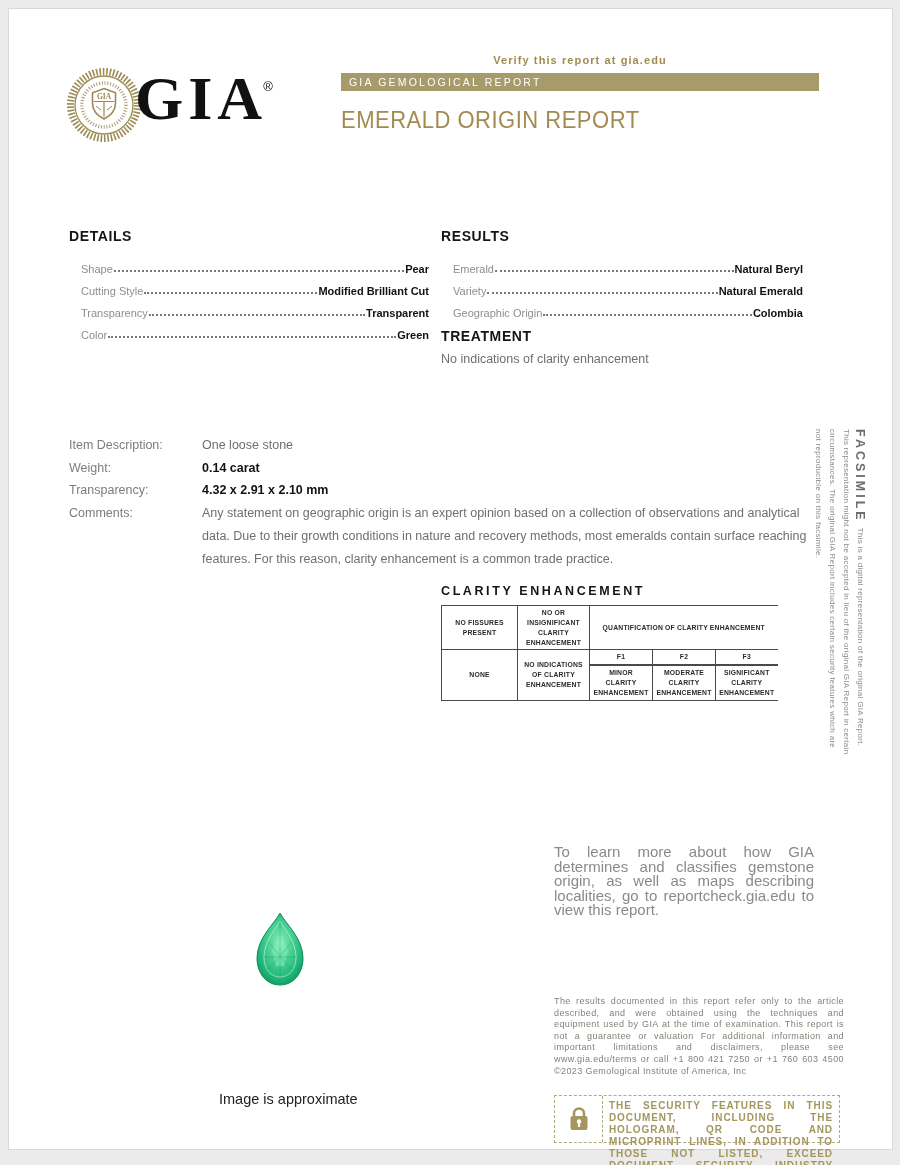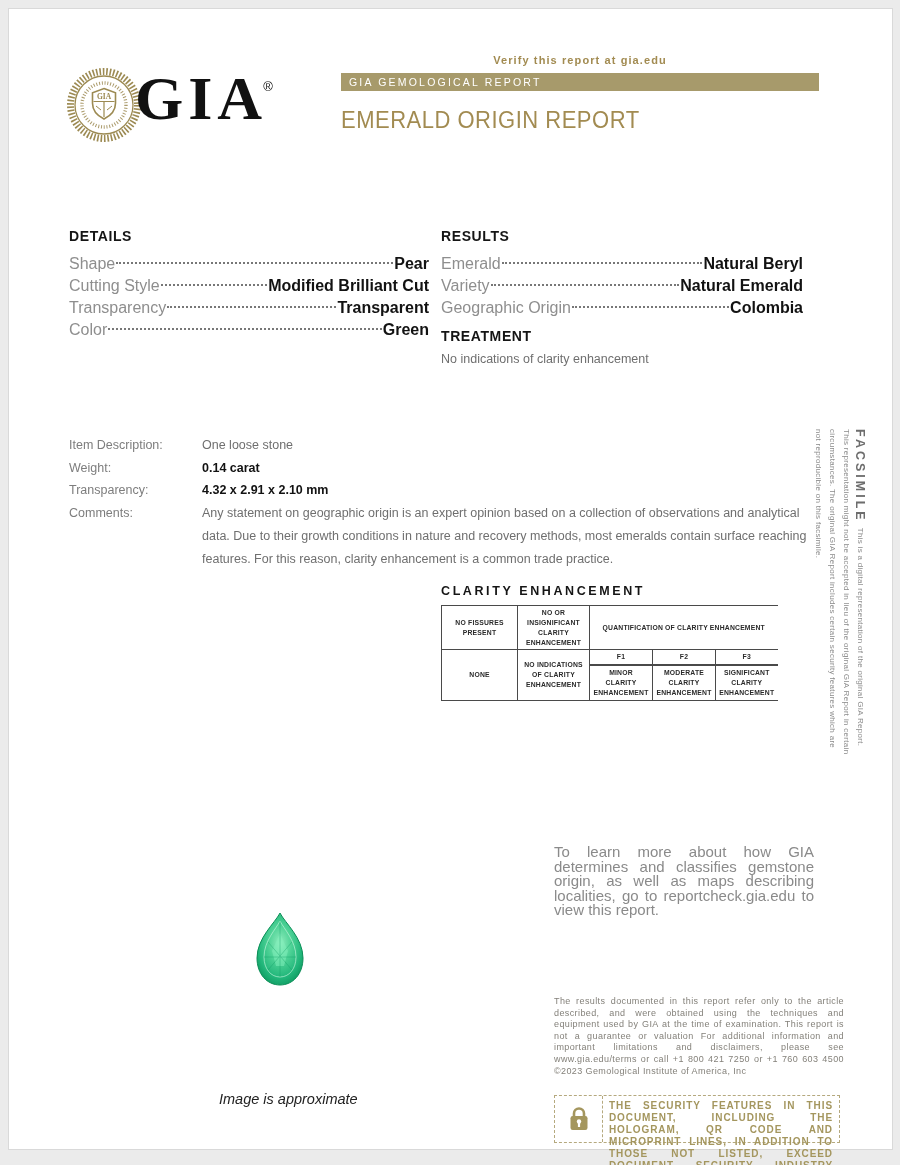--- a/index.html
+++ b/index.html
@@ -19,21 +19,21 @@
             color:#a28b51; font-size:11px; font-weight:bold; letter-spacing:1.1px; }
   .banner { position:absolute; left:332px; top:64px; width:478px; height:18px;
             background:#a79a6b; color:#ffffff; font-size:10.5px; font-weight:normal;
             letter-spacing:2.2px; line-height:18px; padding-left:8px; }
   .title  { position:absolute; left:332px; top:98px; color:#a28b51; font-size:22px;
             letter-spacing:0.5px; font-weight:normal; transform:scaleY(1.05); transform-origin:left top; }
   
   .sec-heading { font-size:14px; font-weight:bold; color:#151515; letter-spacing:0.6px;margin-top:27px; }
   .kv-block { position:absolute; }
   .kv-rows { margin-top:9px; }
-  .kv-row { display:flex; align-items:center; height:22px; font-size:16px; }
+  .kv-row { display:flex; align-items:flex-end; height:22px; font-size:11px;margin-left:12px; }
   .kv-label { color:#8e8e8e; white-space:nowrap; }
   .leader { flex:1; border-bottom:2px dotted #777; margin:0 1px 3px 1px; min-width:10px; }
   .kv-value { color:#121212; font-weight:bold; white-space:nowrap; }
   .treatment-text { margin-top:8px; font-size:12.5px; color:#6f6f6f; }
   
   .item-block { position:absolute; left:60px; top:425px; width:745px; }
   .item-row { display:flex; font-size:12.5px; line-height:22.5px; }
   .item-label { width:133px; color:#7d7d7d; flex:none; }
   .item-value { color:#6f6f6f; }
   .item-value.bold { color:#121212; font-weight:bold; }
@@ -53,21 +53,21 @@
   td.quant { font-size:6.8px; }
   
   .facsimile { position:absolute; left:812px; top:420px; height:332px; width:46px;
                writing-mode:vertical-rl; color:#8b8b8b; font-size:8px; line-height:14px;
                letter-spacing:0.3px; }
   .facsimile .fac-title { font-size:12.5px; font-weight:bold; letter-spacing:3px; color:#6d6d6d; }
   
   .learn-more { position:absolute; left:545px; top:836px; width:260px; font-size:15px;
                 line-height:14.5px; color:#8a8a8a; text-align:justify; }
   .stone { position:absolute; left:245px; top:902px; }
-  .caption { position:absolute; left:210px; top:1082px; font-size:14.5px; color:#222;font-style:italic; }
+  .caption { position:absolute; left:210px; top:1082px; font-size:14.5px; color:#222; }
   .disclaimer { position:absolute; left:545px; top:987px; width:290px; font-size:9px;
                 line-height:11.6px; color:#84817a; letter-spacing:0.4px; text-align:justify; }
   .security { position:absolute; left:545px; top:1086px; width:286px; height:48px;
               border:1.3px dashed #b5a97e; display:flex; align-items:stretch; }
   .lock-cell { width:48px; flex:none; display:flex; align-items:center; justify-content:center;
                border-right:1.3px dashed #b5a97e; }
   .sec-text { flex:1; padding:4px 6px 3px 6px; font-size:10px; font-weight:bold; line-height:12px;
               letter-spacing:0.9px; color:#a4965e; text-align:justify; }
 </style>
 </head>

